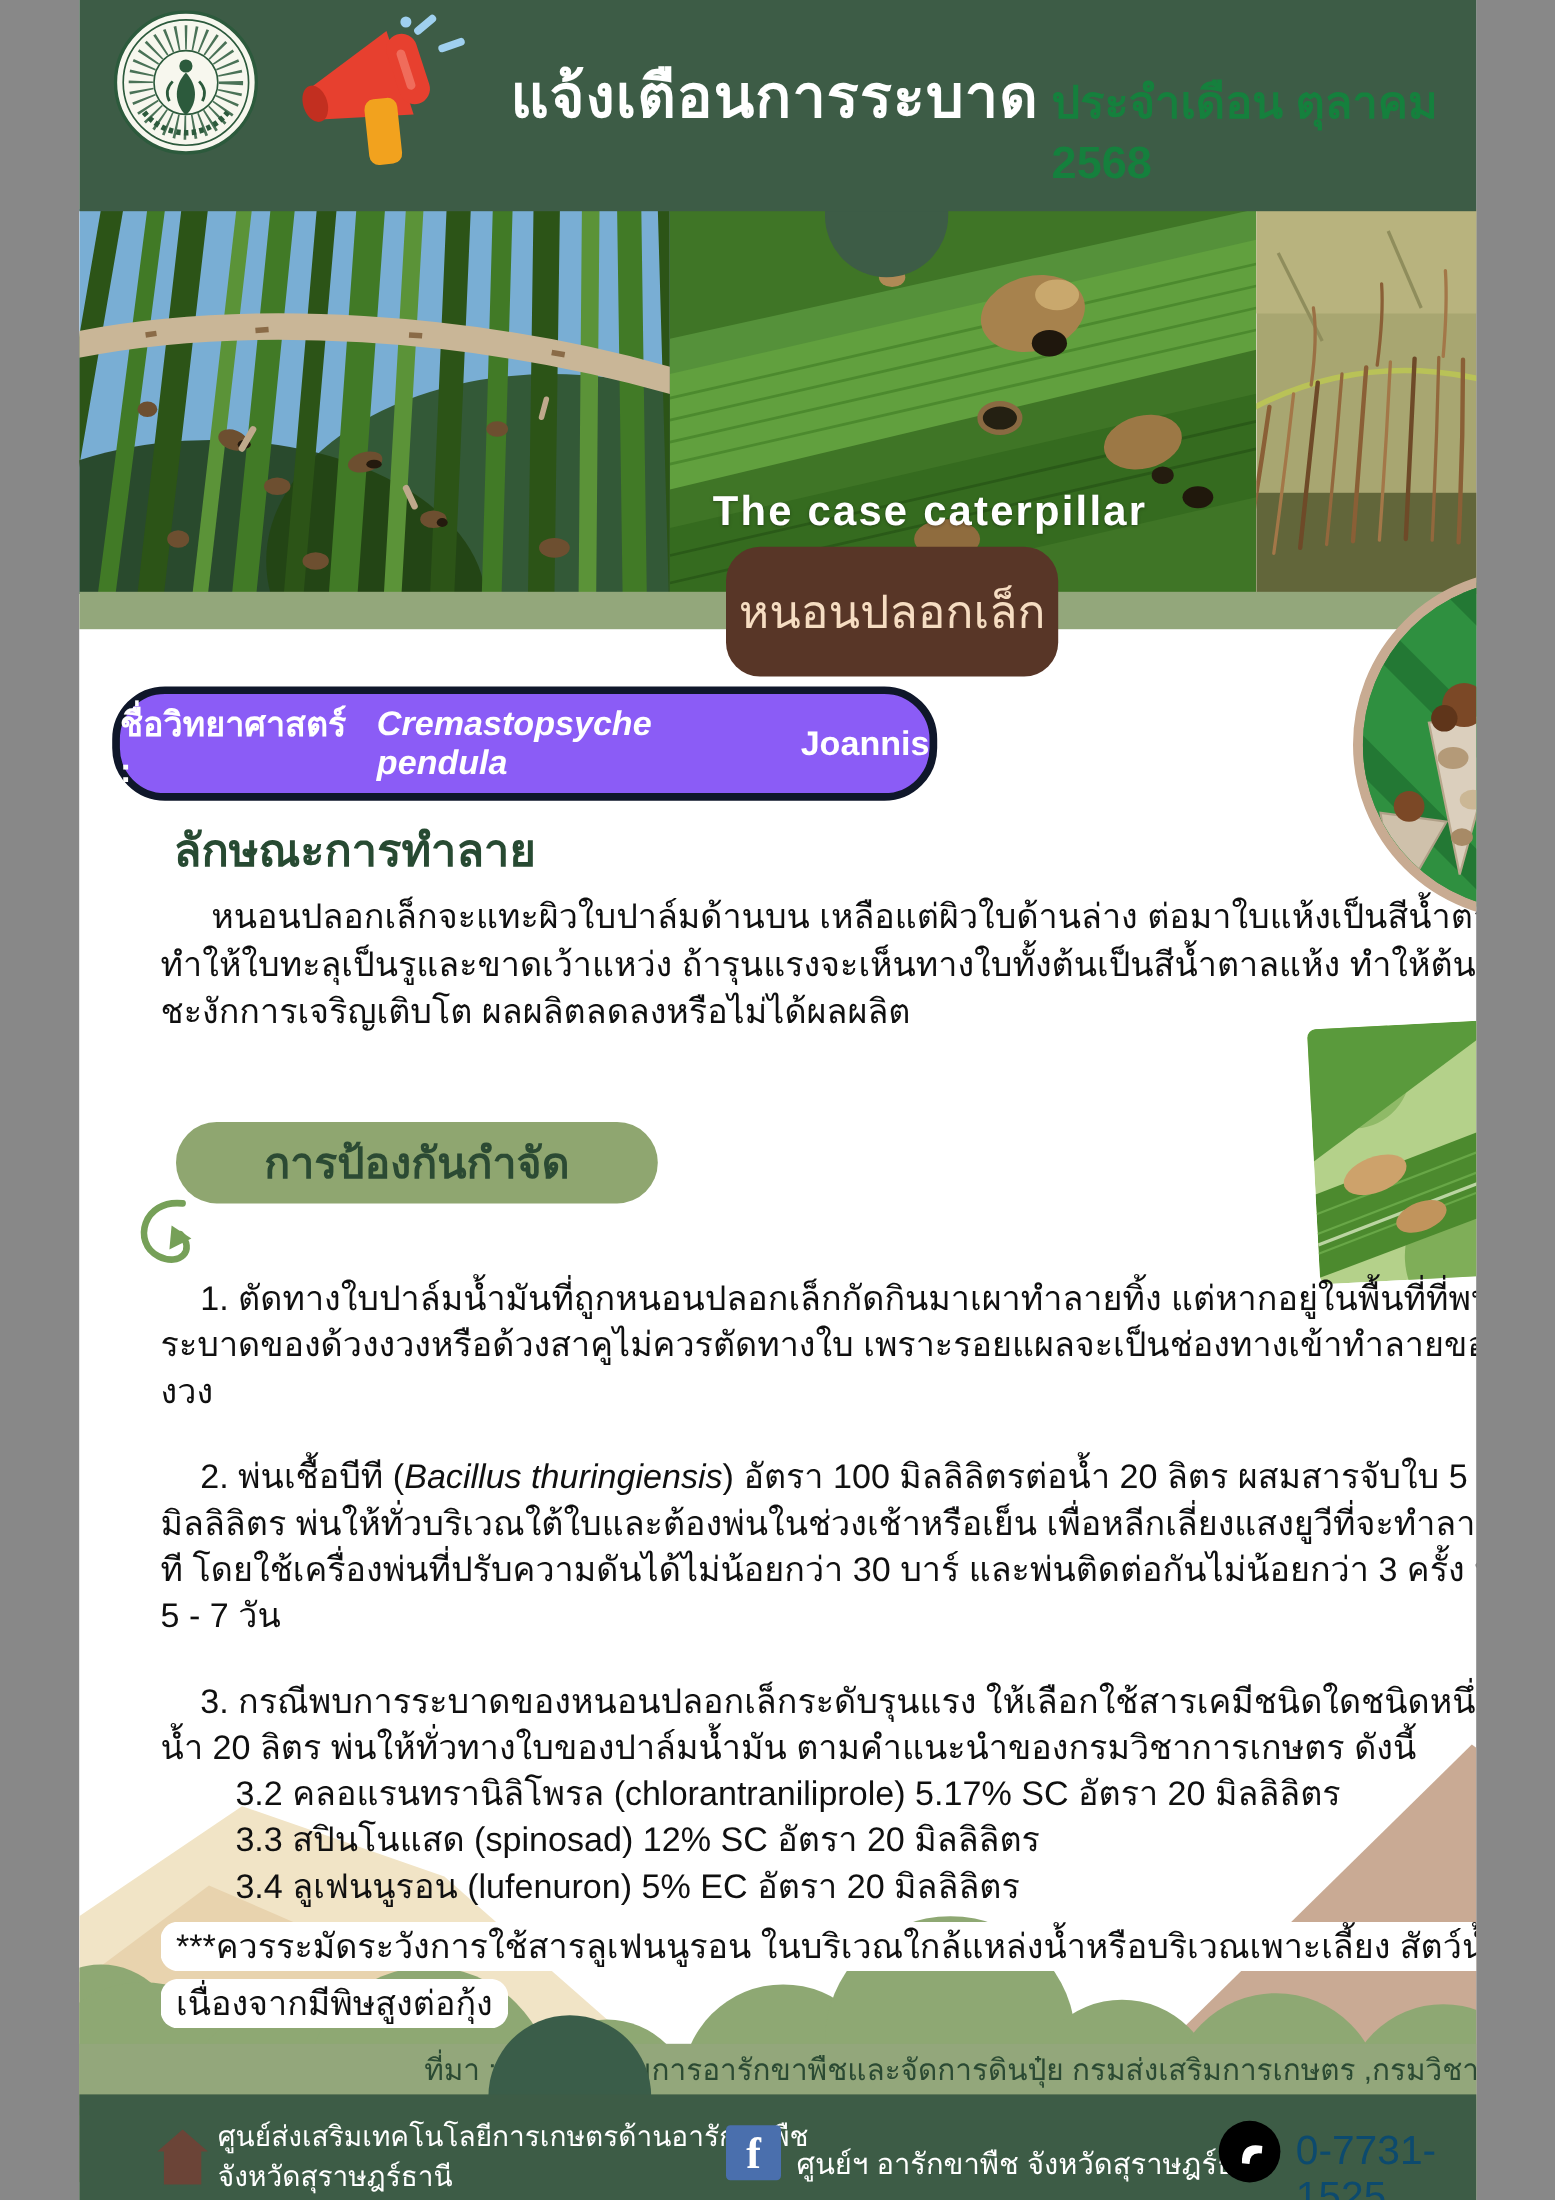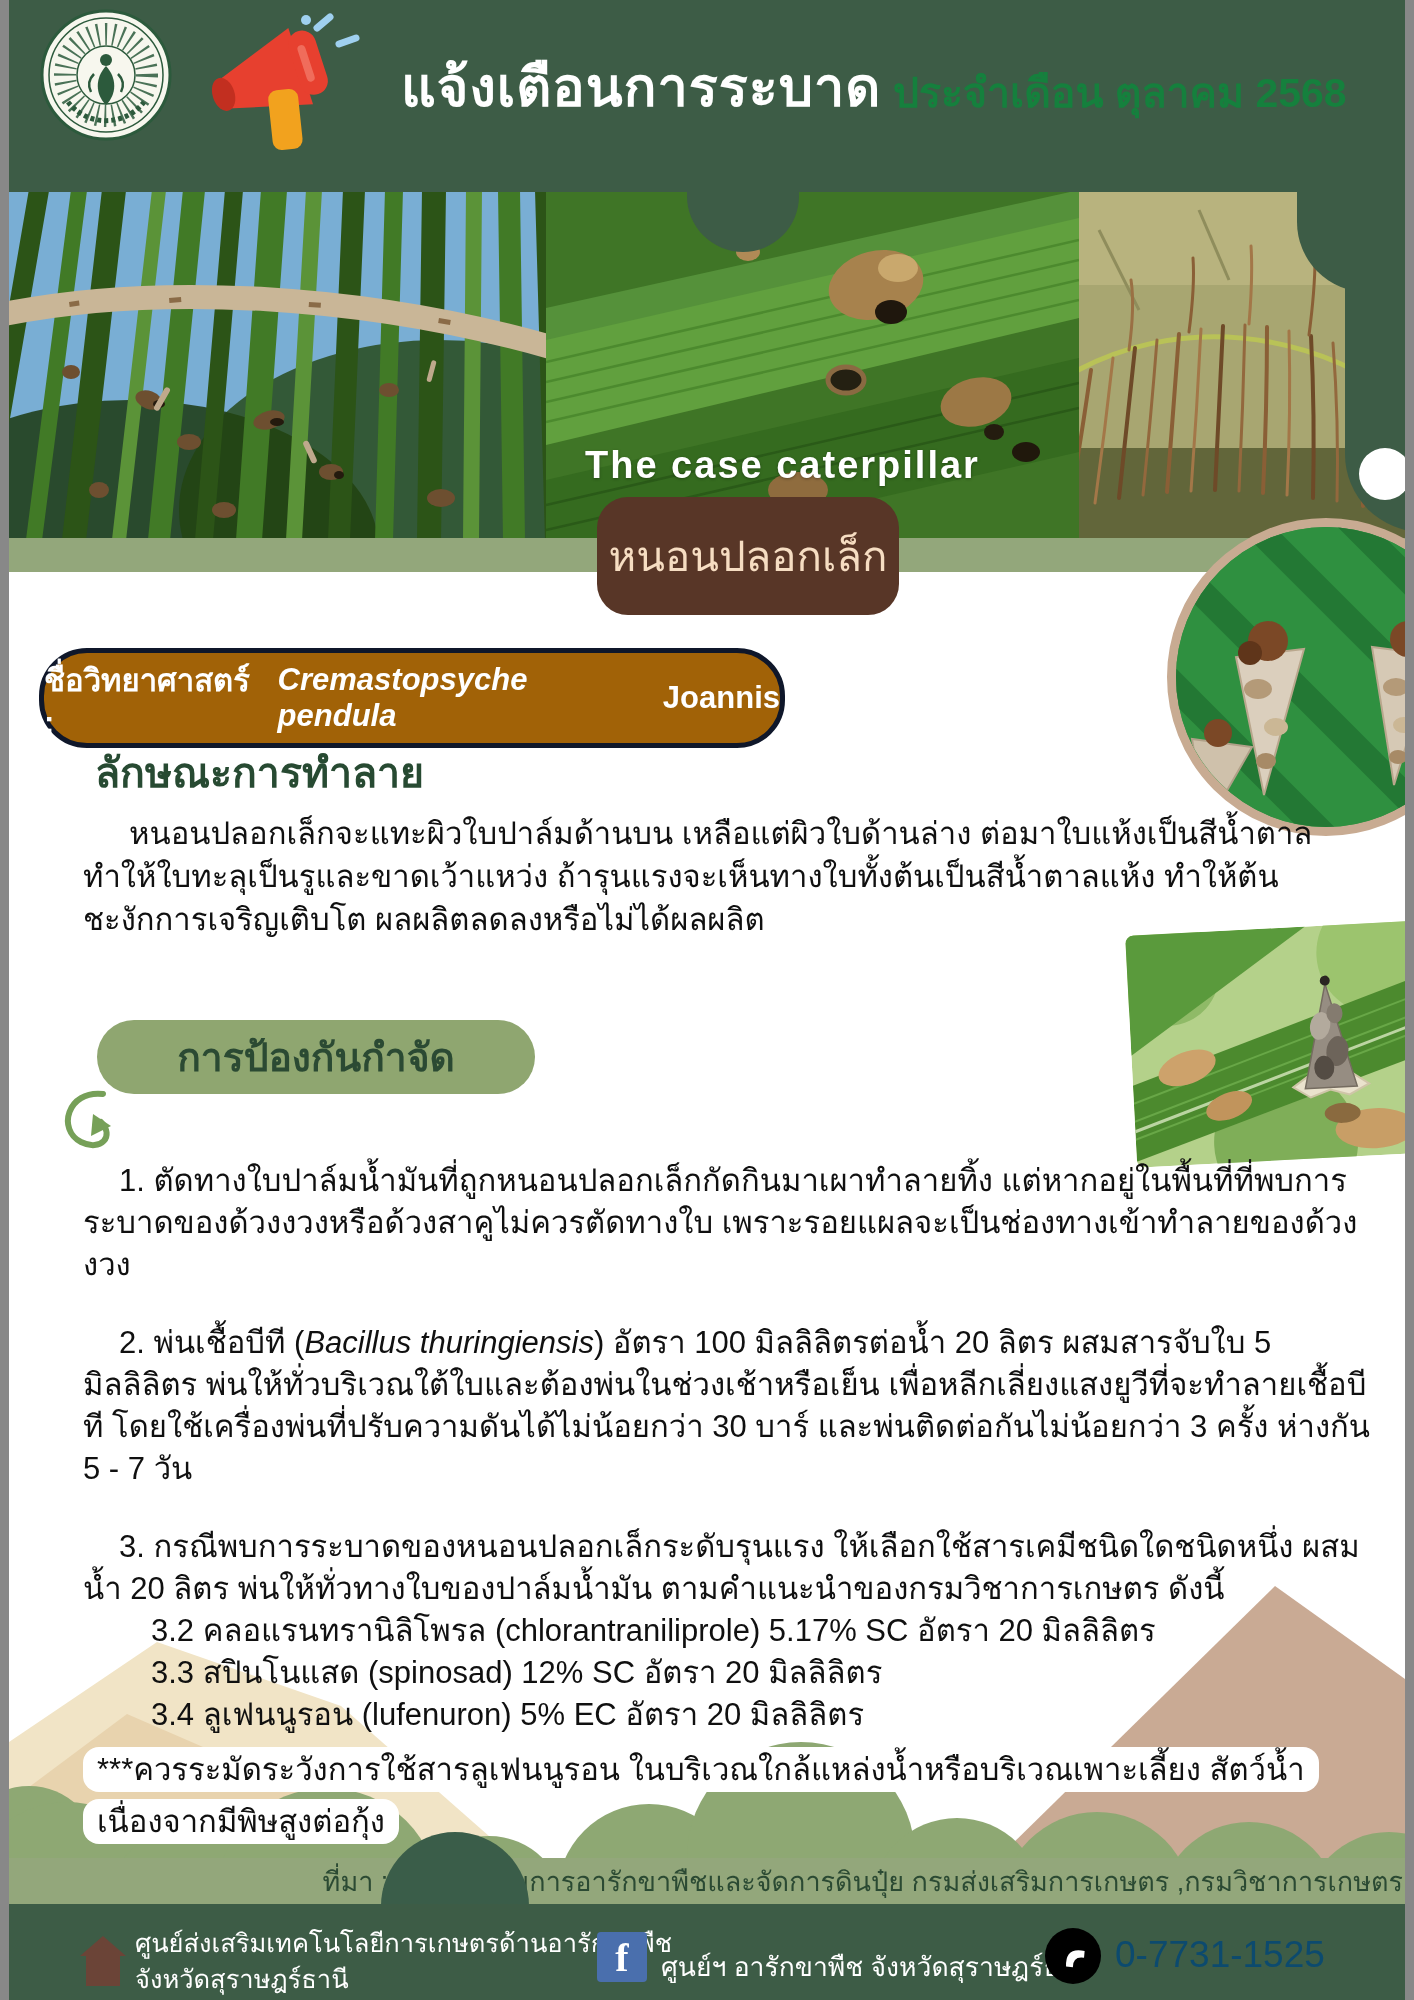--- a/index.html
+++ b/index.html
@@ -1,38 +1,38 @@
 <!DOCTYPE html>
 <html><head>
 <meta charset="utf-8">
 <style>
   html,body{margin:0;padding:0;background:#888;}
-  .page{position:relative;width:1396px;height:2000px;margin:0 auto;background:#ffffff;overflow:hidden;
+  .page{position:relative;width:1270px;height:2000px;margin:0 auto;background:#ffffff;overflow:hidden;
         font-family:"Liberation Sans","DejaVu Sans",sans-serif;}
   .abs{position:absolute;}
   
   .header{left:0;top:0;width:1414px;height:192px;background:#3d5c46;z-index:4;}
   .title{left:392px;top:44px;font-size:54px;font-weight:600;color:#ffffff;letter-spacing:1px;z-index:5;}
   .subtitle{left:884px;top:60px;font-size:41px;font-weight:600;color:#15803d;z-index:5;}
   
   .photo{top:190px;height:350px;overflow:hidden;z-index:1;}
   .photo svg{display:block;width:100%;height:100%;}
   .caption-en{left:576px;top:444px;font-size:38px;font-weight:700;color:#ffffff;letter-spacing:2px;
               text-shadow:0 1px 3px rgba(0,0,0,.35);z-index:3;}
   .blob{background:#3d5c46;z-index:2;}
   .sage-band{left:0;top:538px;width:1414px;height:34px;background:#93a77b;z-index:2;}
   .badge{left:588px;top:497px;width:302px;height:118px;background:#583627;border-radius:31px;
          display:flex;align-items:center;justify-content:center;z-index:3;}
   .badge span{font-size:42px;color:#f6ddc2;}
   .inset-circle{left:1158px;top:518px;width:300px;height:300px;border-radius:50%;border:9px solid #c8ab92;
                 overflow:hidden;z-index:3;background:#2f9040;}
   .inset-circle svg{display:block;width:100%;height:100%;}
   
-  .sci-pill{left:30px;top:624px;width:736px;height:90px;background:#a16207;border:5px solid #0f172a;
-            border-radius:48px;display:flex;align-items:center;justify-content:center;gap:10px;z-index:3;margin-top:24px;}
+  .sci-pill{left:30px;top:624px;width:736px;height:90px;background:#8b5cf6;border:7px solid #0f172a;
+            border-radius:48px;display:flex;align-items:center;justify-content:center;gap:10px;z-index:3;}
   .sci-pill .lbl{font-size:31px;font-weight:700;color:#ffffff;}
   .sci-pill .bin{font-size:31px;font-weight:700;font-style:italic;color:#ffffff;}
   .sci-pill .auth{font-size:31px;font-weight:700;color:#ffffff;}
   .h-damage{left:86px;top:740px;font-size:41px;font-weight:700;color:#274a32;z-index:3;}
   .damage-body{left:74px;top:812px;width:1240px;font-size:31px;line-height:43px;color:#101010;
                text-indent:46px;z-index:3;}
   
   .control-pill{left:88px;top:1020px;width:438px;height:74px;background:#8fa670;border-radius:40px;
                 display:flex;align-items:center;justify-content:center;z-index:3;}
   .control-pill span{font-size:39px;font-weight:700;color:#2b4a33;}

